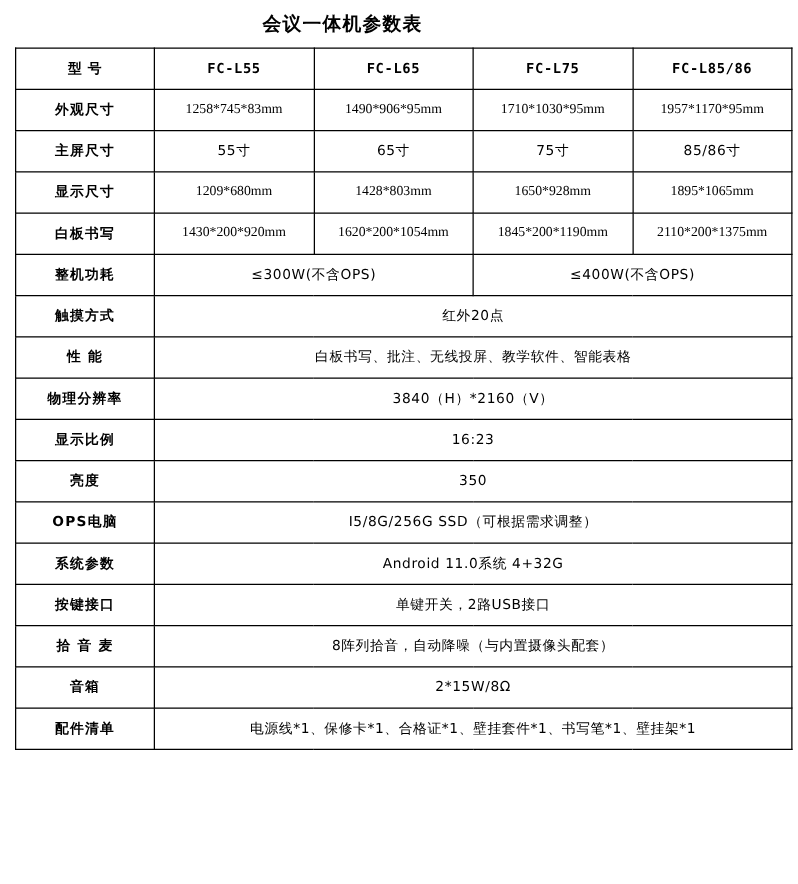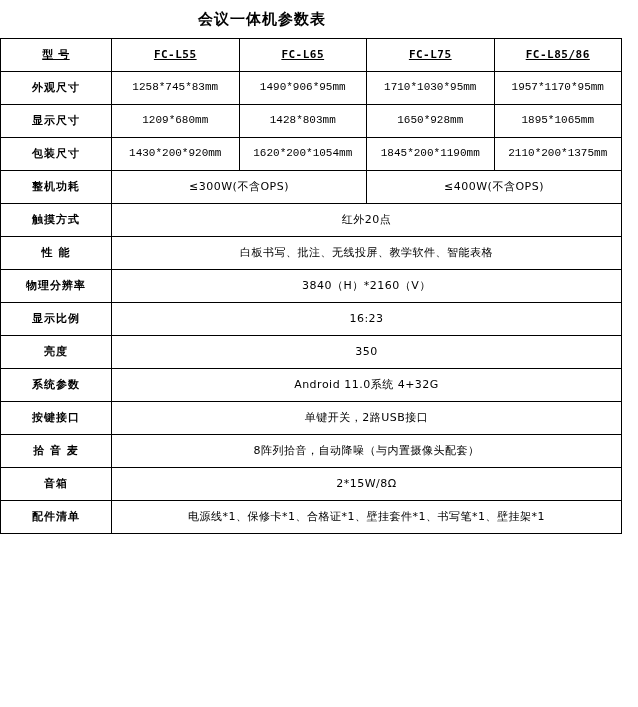--- a/index.html
+++ b/index.html
@@ -12,20 +12,21 @@
     height: 707px;
     font-family: "DejaVu Sans", "Liberation Sans", sans-serif;
     color: #000000;
     overflow: hidden;
   }
   .page {
     width: 524px;
     height: 707px;
     position: relative;
     box-sizing: border-box;
+    margin-left: 12px;
   }
   .title {
     text-align: center;
     font-size: 15px;
     font-weight: bold;
     letter-spacing: 1px;
     padding: 10px 0 9px 0;
   }
   table.spec {
     border-collapse: collapse;
@@ -46,29 +47,28 @@
   td.label {
     width: 110px;
     font-weight: bold;
     font-size: 12px;
     letter-spacing: 1px;
   }
   td.head {
     font-weight: bold;
     font-size: 12px;
     letter-spacing: 0.5px;
-    text-decoration: underline;
   }
   td.model {
     font-family: "DejaVu Sans Mono", "Liberation Mono", monospace;
     font-size: 11px;
     font-weight: bold;
   }
   td.num {
-    font-family: Liberation Mono, monospace;
+    font-family: Liberation Serif, serif;
     font-size: 10.5px;
   }
   td.wide {
     font-size: 12px;
     letter-spacing: 0.5px;
   }
   .r-head td { height: 30px; }
 </style>
 </head>
 <body>
@@ -85,28 +85,35 @@
           <td class="head model">FC-L85/86</td>
         </tr>
         <tr>
           <td class="label">外观尺寸</td>
           <td class="num">1258*745*83mm</td>
           <td class="num">1490*906*95mm</td>
           <td class="num">1710*1030*95mm</td>
           <td class="num">1957*1170*95mm</td>
         </tr>
         <tr>
+          <td class="label">主屏尺寸</td>
+          <td class="wide">55寸</td>
+          <td class="wide">65寸</td>
+          <td class="wide">75寸</td>
+          <td class="wide">85/86寸</td>
+        </tr>
+        <tr>
           <td class="label">显示尺寸</td>
           <td class="num">1209*680mm</td>
           <td class="num">1428*803mm</td>
           <td class="num">1650*928mm</td>
           <td class="num">1895*1065mm</td>
         </tr>
         <tr>
-          <td class="label">包装尺寸</td>
+          <td class="label">白板书写</td>
           <td class="num">1430*200*920mm</td>
           <td class="num">1620*200*1054mm</td>
           <td class="num">1845*200*1190mm</td>
           <td class="num">2110*200*1375mm</td>
         </tr>
         <tr>
           <td class="label">整机功耗</td>
           <td class="wide" colspan="2">≤300W(不含OPS)</td>
           <td class="wide" colspan="2">≤400W(不含OPS)</td>
         </tr>
@@ -124,20 +131,24 @@
         </tr>
         <tr>
           <td class="label">显示比例</td>
           <td class="wide" colspan="4">16:23</td>
         </tr>
         <tr>
           <td class="label">亮度</td>
           <td class="wide" colspan="4">350</td>
         </tr>
         <tr>
+          <td class="label">OPS电脑</td>
+          <td class="wide" colspan="4">I5/8G/256G SSD（可根据需求调整）</td>
+        </tr>
+        <tr>
           <td class="label">系统参数</td>
           <td class="wide" colspan="4">Android 11.0系统 4+32G</td>
         </tr>
         <tr>
           <td class="label">按键接口</td>
           <td class="wide" colspan="4">单键开关，2路USB接口</td>
         </tr>
         <tr>
           <td class="label">拾 音 麦</td>
           <td class="wide" colspan="4">8阵列拾音，自动降噪（与内置摄像头配套）</td>

